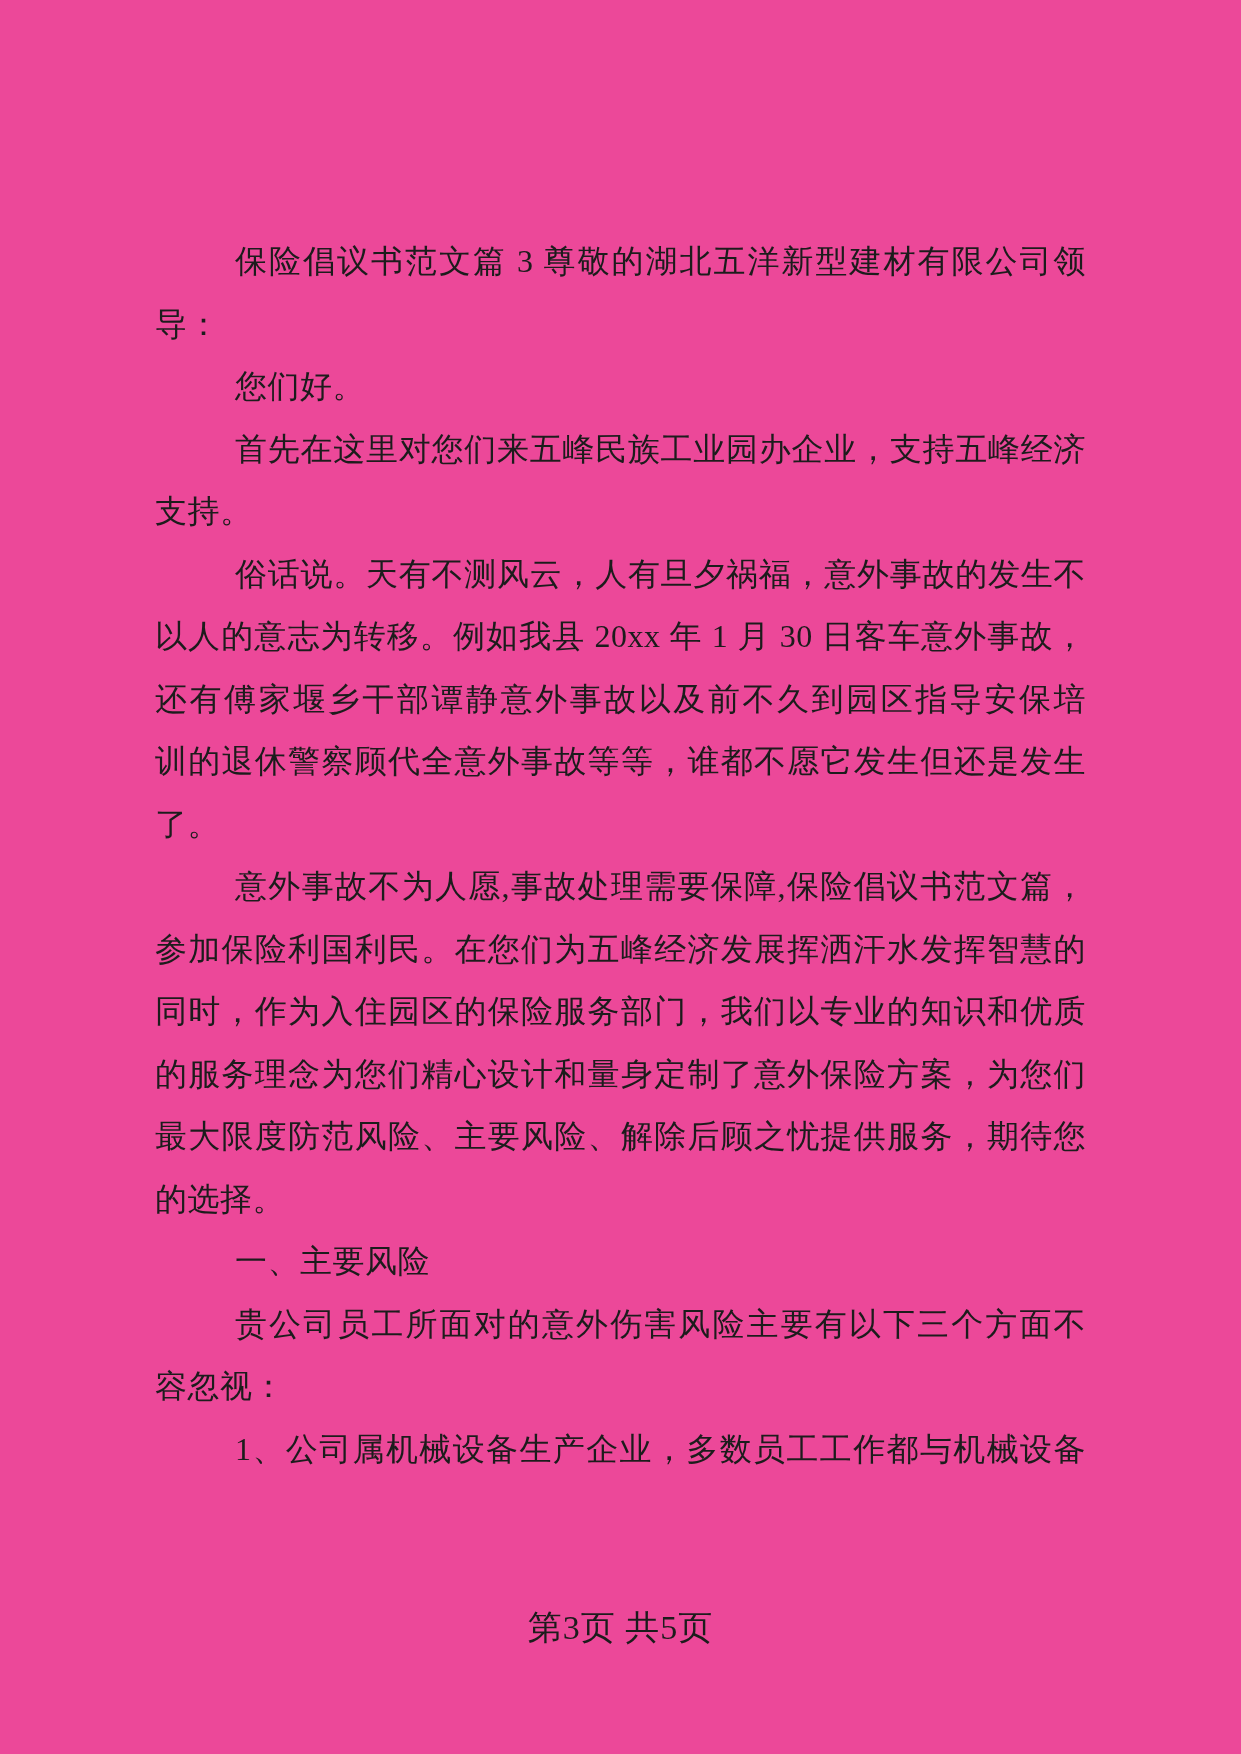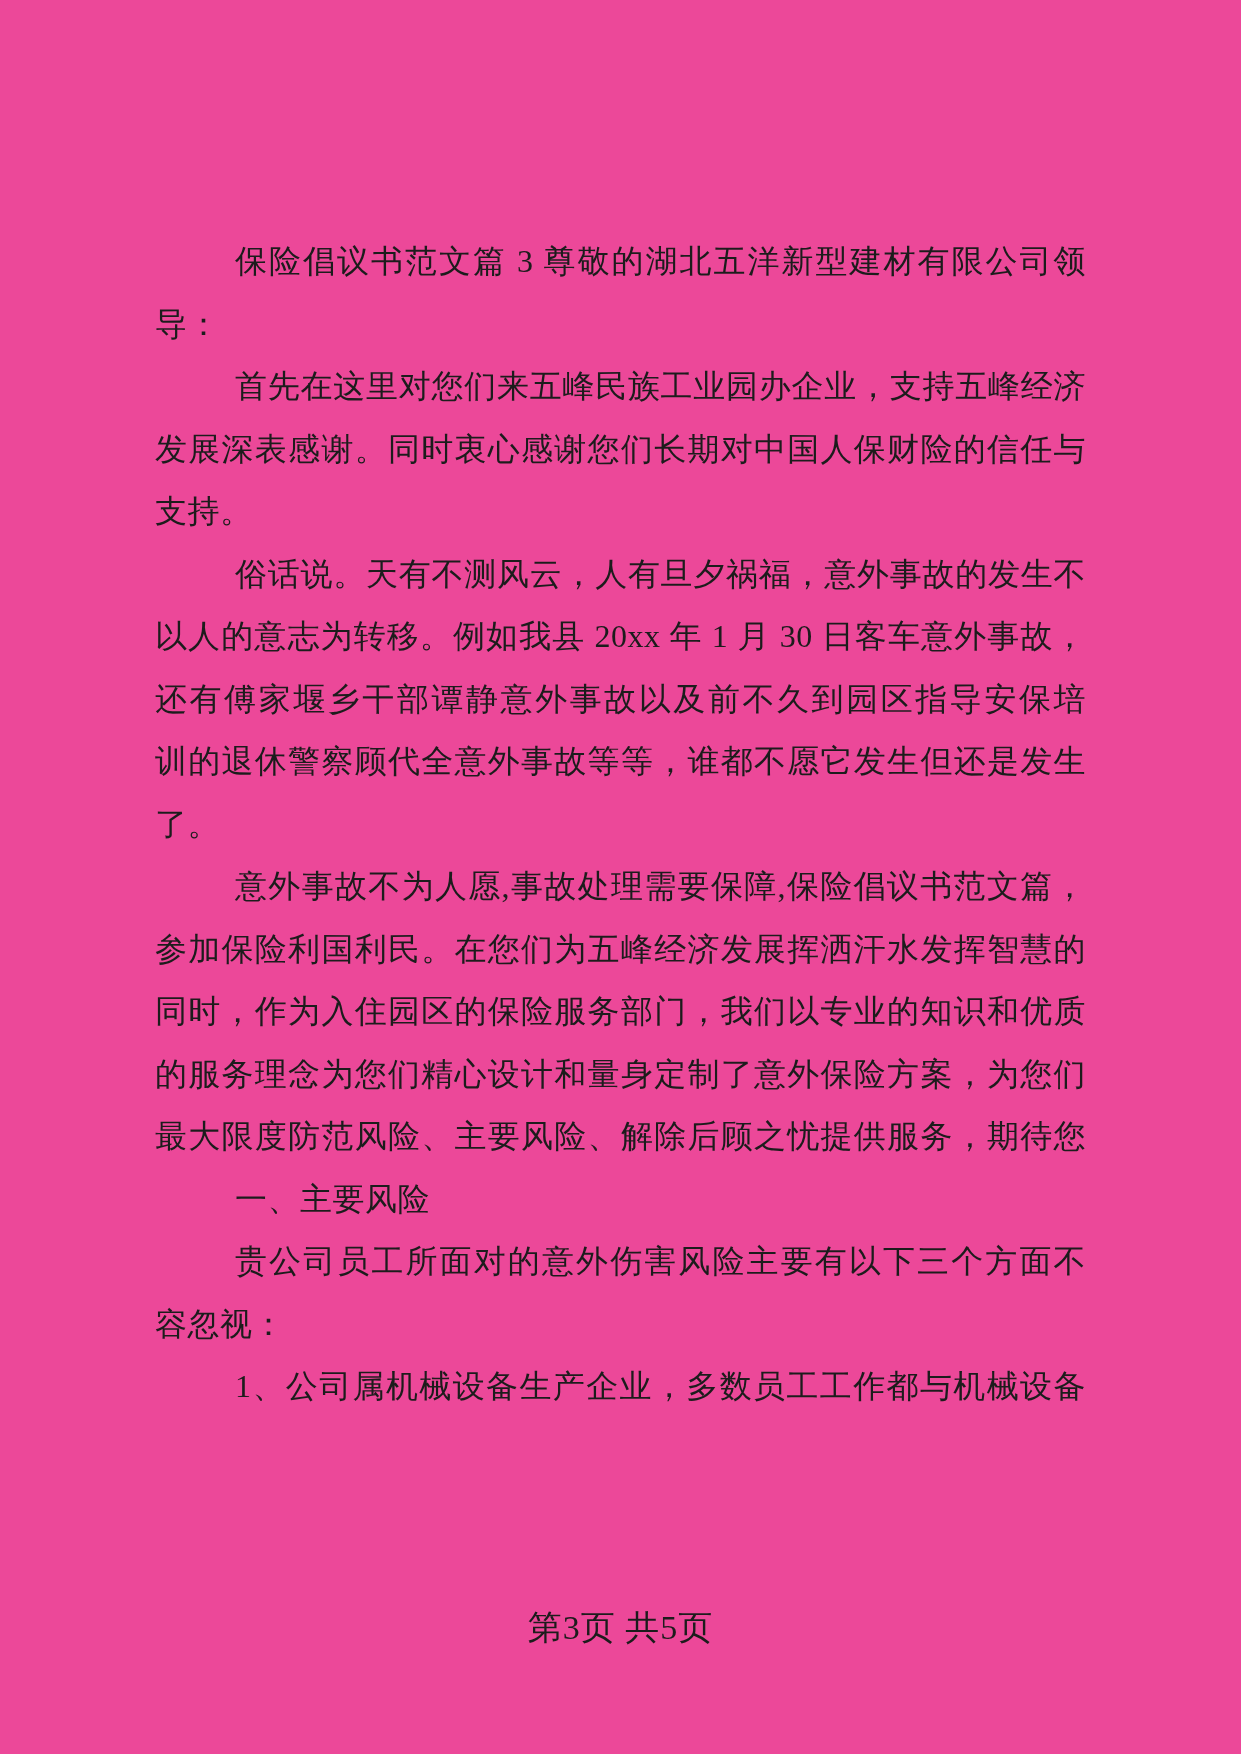--- a/index.html
+++ b/index.html
@@ -51,33 +51,34 @@
     color: #1c1c1c;
   }
 </style>
 </head>
 <body>
 
 <div class="page">
   <div class="content">
       <div class="line indent fill">保险倡议书范文篇 3 尊敬的湖北五洋新型建材有限公司领</div>
       <div class="line">导：</div>
+      <div class="line indent">您们好。</div>
       <div class="line indent fill">首先在这里对您们来五峰民族工业园办企业，支持五峰经济</div>
-      <div class="line fill">发展深表感谢。同时衷心感谢您们长期对中国人保财险的信任与</div>
       <div class="line">支持。</div>
       <div class="line indent fill">俗话说。天有不测风云，人有旦夕祸福，意外事故的发生不</div>
       <div class="line fill">以人的意志为转移。例如我县 20xx 年 1 月 30 日客车意外事故，</div>
       <div class="line fill">还有傅家堰乡干部谭静意外事故以及前不久到园区指导安保培</div>
       <div class="line fill">训的退休警察顾代全意外事故等等，谁都不愿它发生但还是发生</div>
       <div class="line">了。</div>
       <div class="line indent fill">意外事故不为人愿,事故处理需要保障,保险倡议书范文篇，</div>
       <div class="line fill">参加保险利国利民。在您们为五峰经济发展挥洒汗水发挥智慧的</div>
       <div class="line fill">同时，作为入住园区的保险服务部门，我们以专业的知识和优质</div>
       <div class="line fill">的服务理念为您们精心设计和量身定制了意外保险方案，为您们</div>
       <div class="line fill">最大限度防范风险、主要风险、解除后顾之忧提供服务，期待您</div>
+      <div class="line">的选择。</div>
       <div class="line indent">一、主要风险</div>
       <div class="line indent fill">贵公司员工所面对的意外伤害风险主要有以下三个方面不</div>
       <div class="line">容忽视：</div>
       <div class="line indent fill">1、公司属机械设备生产企业，多数员工工作都与机械设备</div>
     </div>
   <div class="footer">
     <span>第3页 共5页</span>
   </div>
 </div>
 

